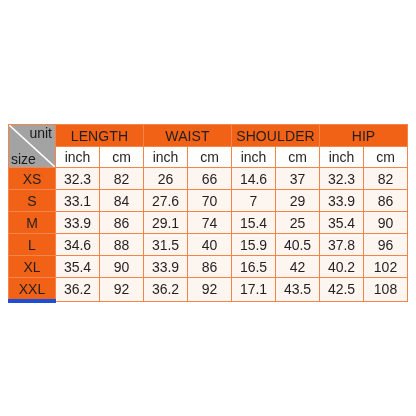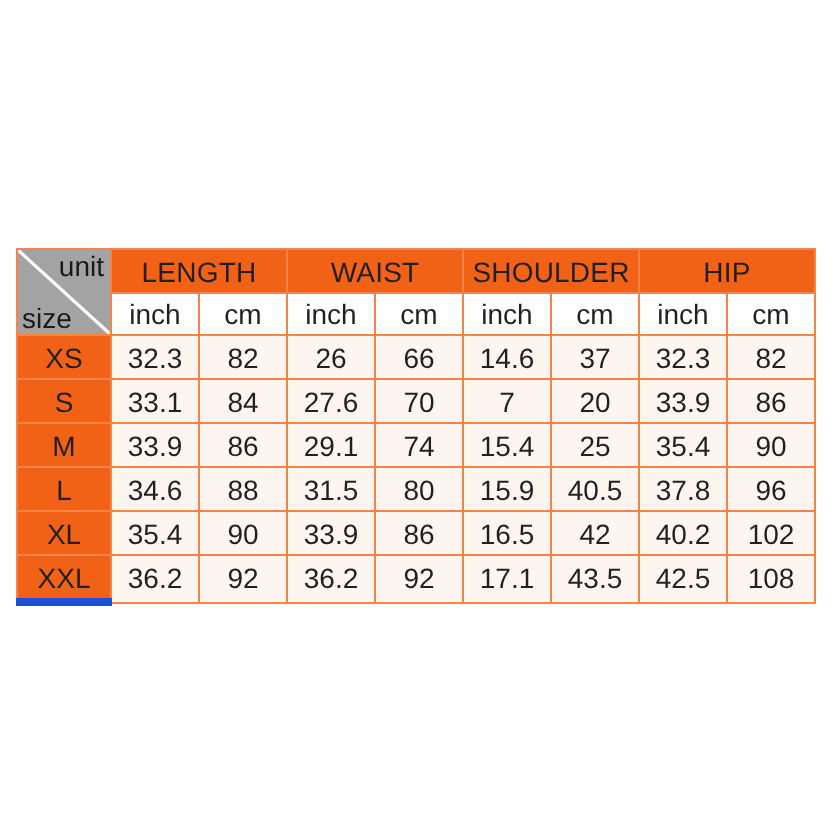--- a/index.html
+++ b/index.html
@@ -169,21 +169,21 @@
         <td class="data-cell">82</td>
       </tr>
 
       <tr>
         <td class="size-cell">S</td>
         <td class="data-cell">33.1</td>
         <td class="data-cell">84</td>
         <td class="data-cell">27.6</td>
         <td class="data-cell">70</td>
         <td class="data-cell">7</td>
-        <td class="data-cell">20</td>
+        <td class="data-cell">29</td>
         <td class="data-cell">33.9</td>
         <td class="data-cell">86</td>
       </tr>
 
       <tr>
         <td class="size-cell">M</td>
         <td class="data-cell">33.9</td>
         <td class="data-cell">86</td>
         <td class="data-cell">29.1</td>
         <td class="data-cell">74</td>
@@ -191,21 +191,21 @@
         <td class="data-cell">25</td>
         <td class="data-cell">35.4</td>
         <td class="data-cell">90</td>
       </tr>
 
       <tr>
         <td class="size-cell">L</td>
         <td class="data-cell">34.6</td>
         <td class="data-cell">88</td>
         <td class="data-cell">31.5</td>
-        <td class="data-cell">80</td>
+        <td class="data-cell">40</td>
         <td class="data-cell">15.9</td>
         <td class="data-cell">40.5</td>
         <td class="data-cell">37.8</td>
         <td class="data-cell">96</td>
       </tr>
 
       <tr>
         <td class="size-cell">XL</td>
         <td class="data-cell">35.4</td>
         <td class="data-cell">90</td>

